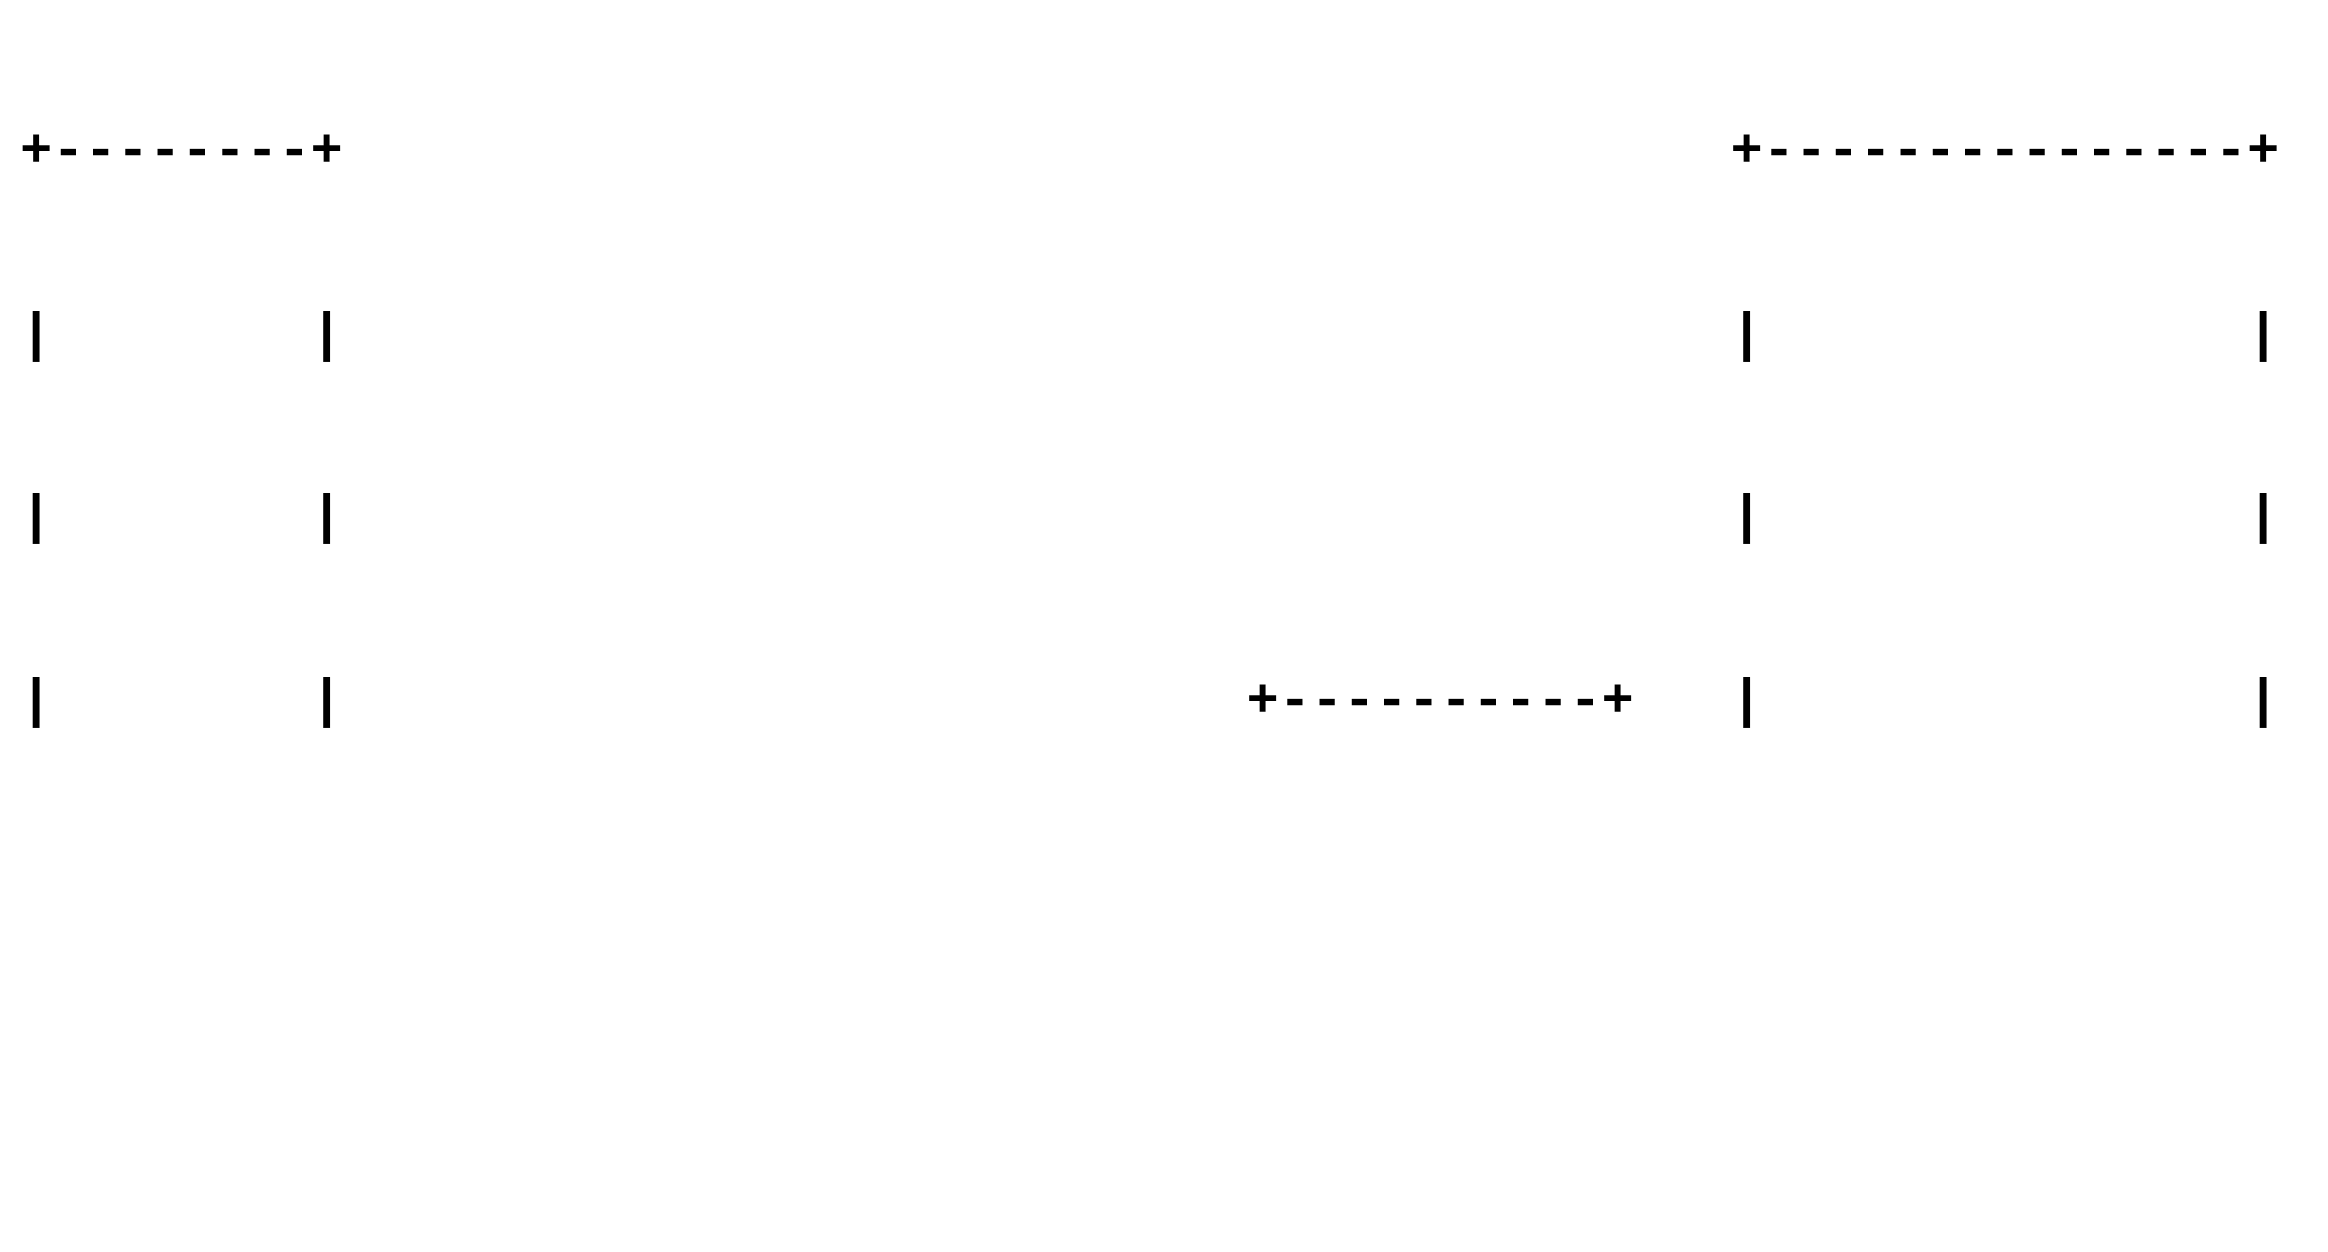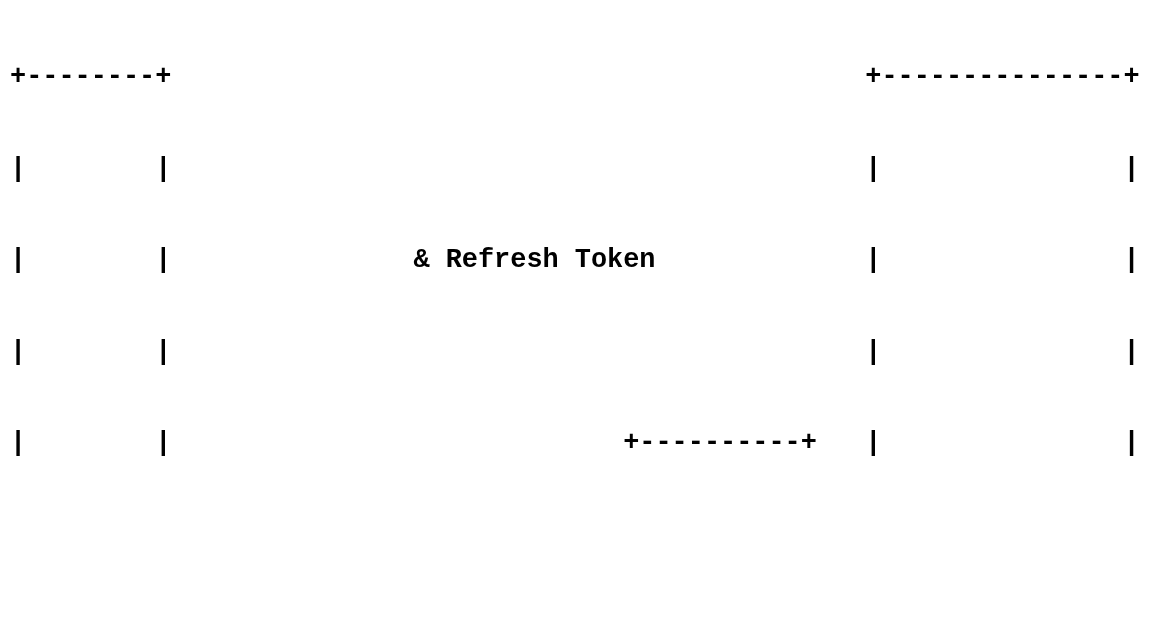--- a/index.html
+++ b/index.html
@@ -25,21 +25,20 @@
   .ascii-line {
     height: 30.5px;
   }
 </style>
 </head>
 <body>
 
 <div class="ascii-diagram">
   <div class="ascii-line">+--------+                                           +---------------+</div>
   <div class="ascii-line">|        |                                           |               |</div>
-  <div class="ascii-line">|        |               &amp; Refresh Token             |               |</div>
   <div class="ascii-line">|        |                                           |               |</div>
   <div class="ascii-line">|        |                            +----------+   |               |</div>
   
   
   
   
   
   
   
   

